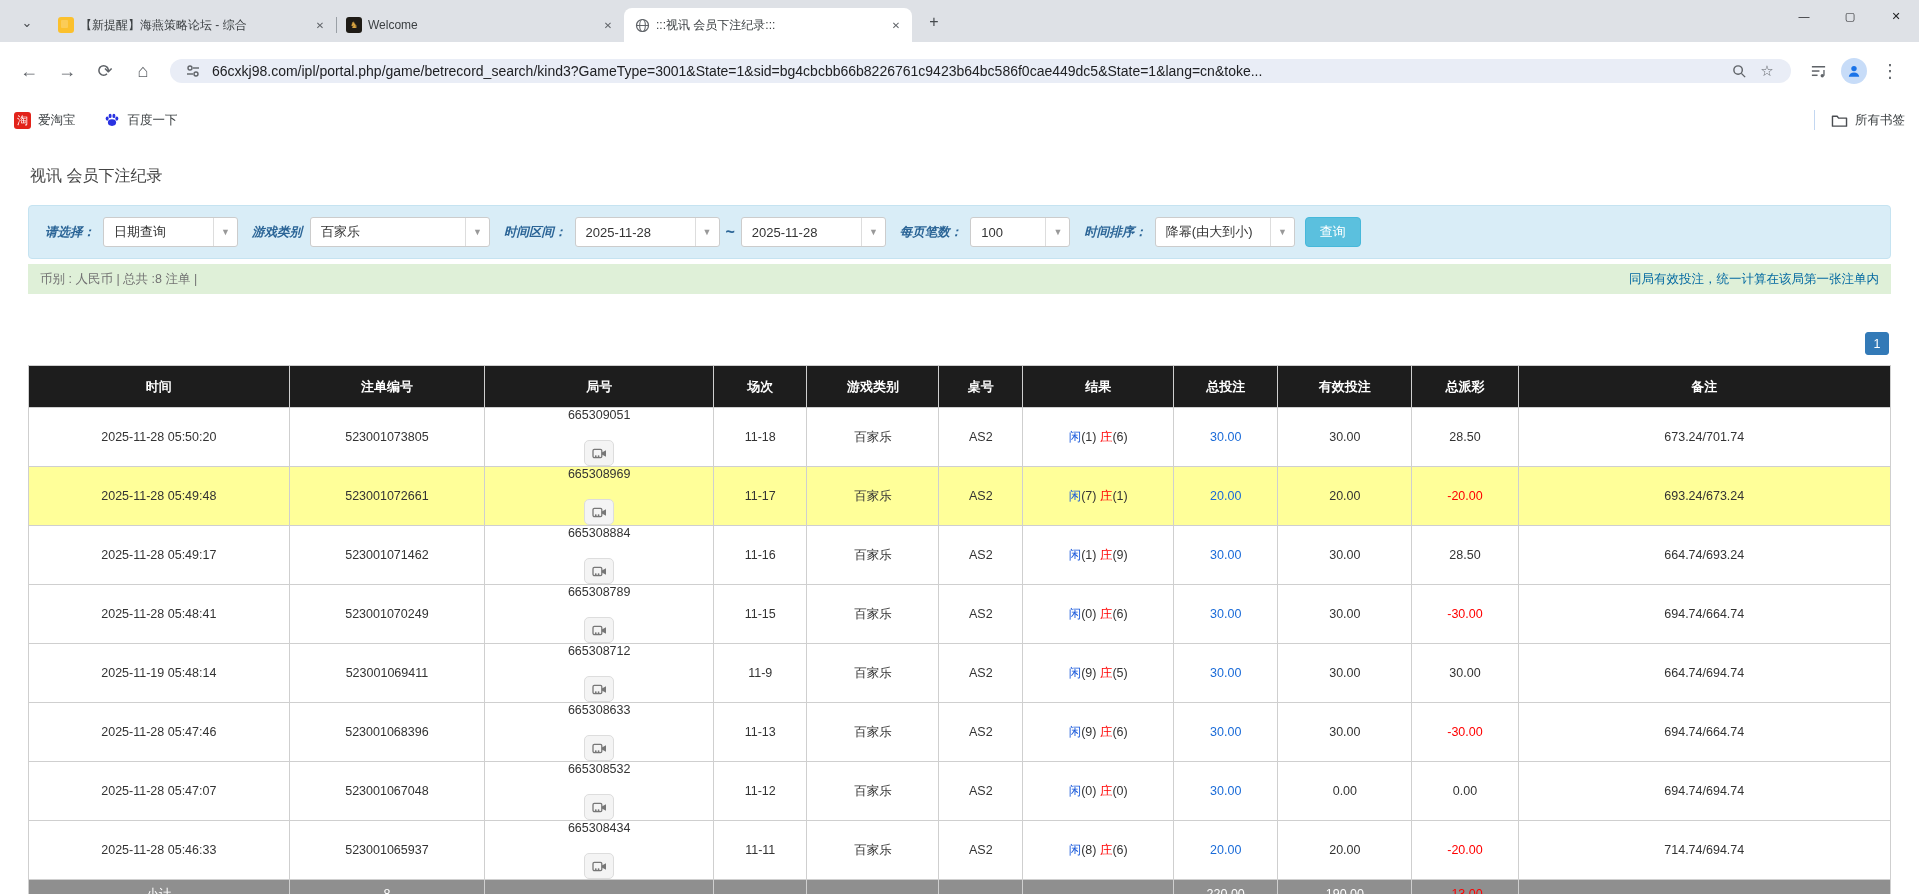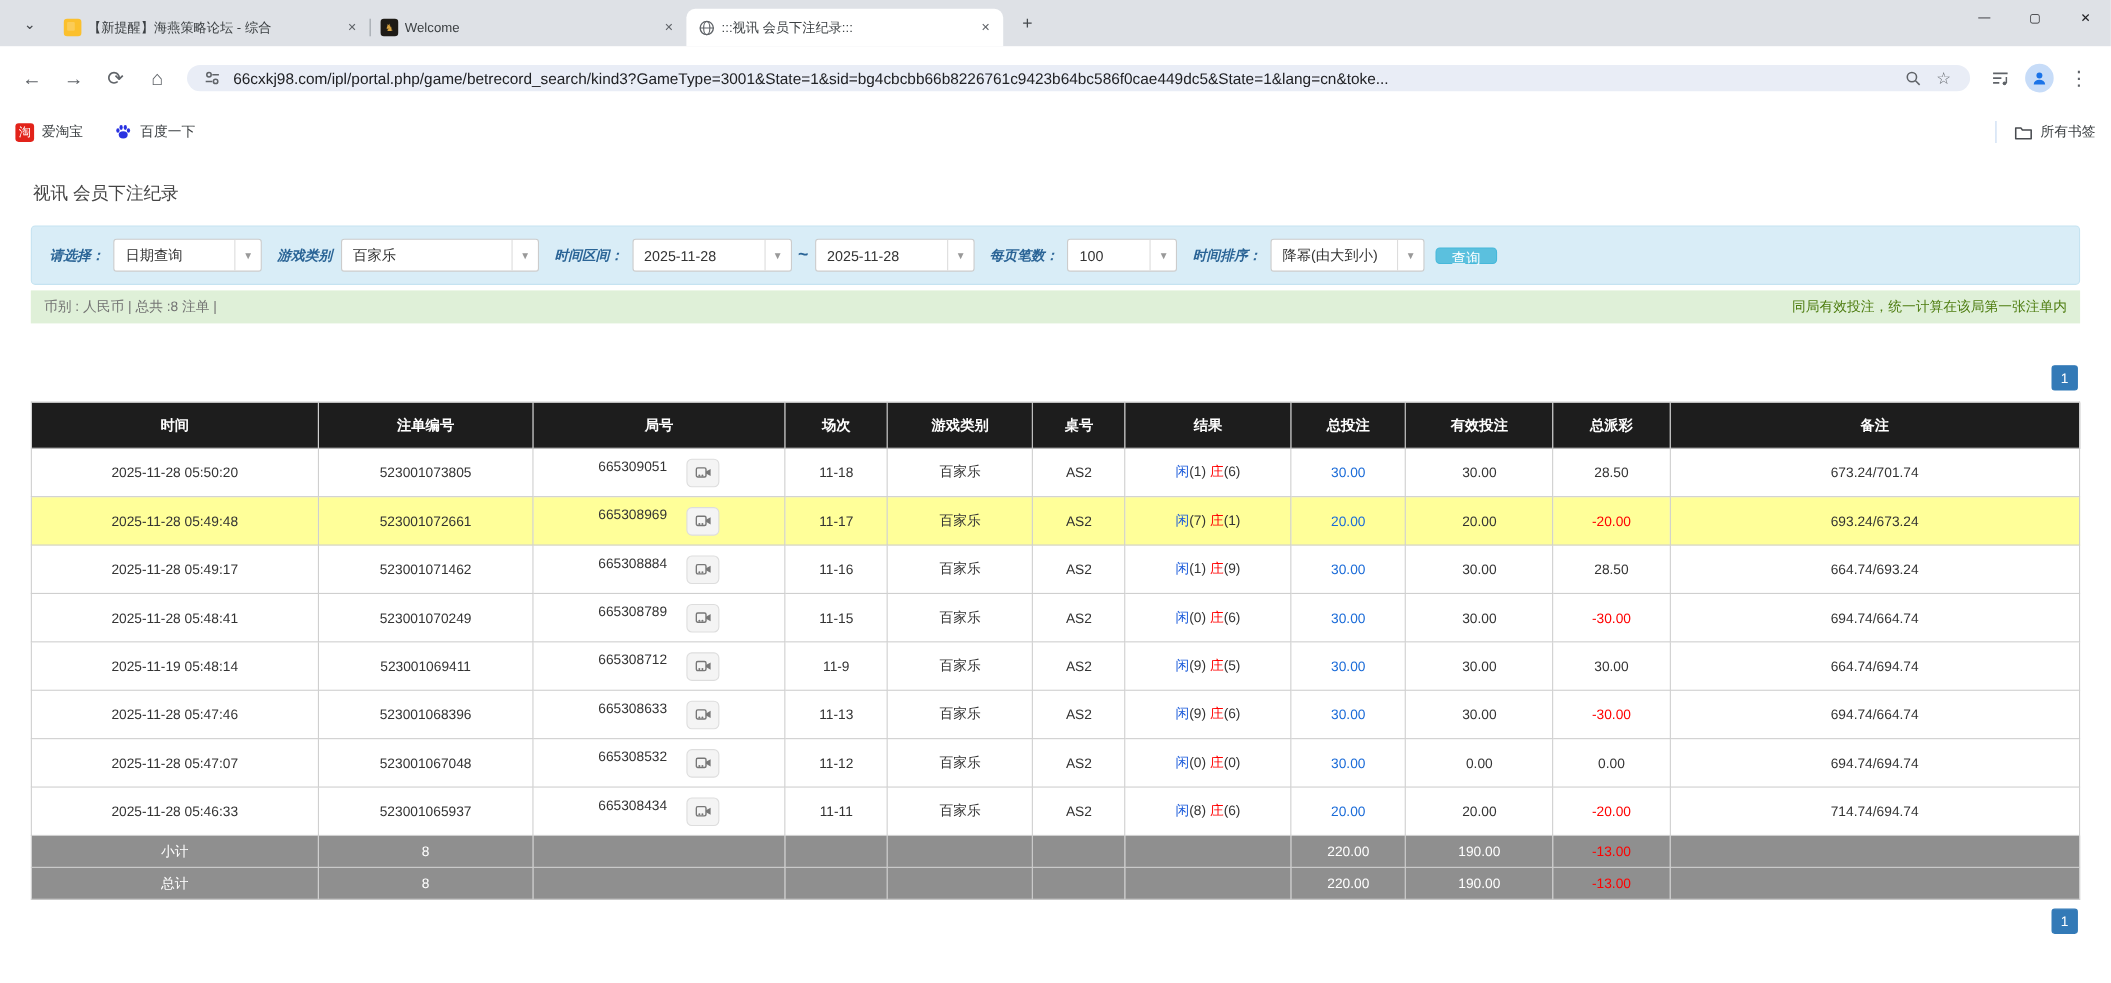--- a/index.html
+++ b/index.html
@@ -45,40 +45,40 @@
   .content { flex:1; background:#fff; padding:26px 28px 0; overflow:hidden; }
   .page-title { font-size:16px; color:#444; margin:0 0 18px 2px; font-weight:normal; }
 
   .filterbar { background:#d9edf7; border:1px solid #c5e3f1; border-radius:4px; padding:11px 12px; display:flex; align-items:center; }
   .f-label { color:#2a6496; font-size:12.5px; font-weight:bold; margin:0 8px 0 14px; white-space:nowrap;font-style:italic; }
   .f-label:first-child { margin-left:4px; }
   .fselect { background:#fff; border:1px solid #ccc; border-radius:3px; height:30px; display:flex; align-items:center; cursor:pointer; }
   .fselect .val { padding:0 10px; font-size:13px; color:#333; flex:1; white-space:nowrap; }
   .fselect .arrow { width:24px; height:28px; border-left:1px solid #ddd; display:flex; align-items:center; justify-content:center; color:#999; font-size:9px; }
   .tilde { color:#2a6496; font-weight:bold; margin:0 6px; }
-  .btn-query { background:#5bc0de; border:1px solid #46b8da; color:#fff; font-size:13px; border-radius:4px; height:15px; padding:0 14px; margin-left:10px; cursor:pointer; }
+  .btn-query { background:#5bc0de; border:1px solid #46b8da; color:#fff; font-size:13px; border-radius:4px; height:30px; padding:0 14px; margin-left:10px; cursor:pointer; }
 
   .infobar { background:#dff0d8; margin-top:5px; height:30px; display:flex; align-items:center; justify-content:space-between; padding:0 12px; }
   .info-left { font-size:12.5px; color:#737373; }
-  .info-right { font-size:12.5px; color:#4d7c0f;margin-left:20px; }
+  .info-right { font-size:12.5px; color:#0369a1;margin-left:20px; }
 
   .pager-row { display:flex; justify-content:flex-end; margin:38px 2px 10px; }
   .pager-row.bottom { margin:8px 2px 0; }
   .page-box { min-width:24px; height:23px; background:#337ab7; border:1px solid #337ab7; border-radius:3px; color:#fff; font-size:12.5px; display:flex; align-items:center; justify-content:center; padding:0 6px; cursor:pointer; }
 
   table.bets { width:100%; border-collapse:collapse; table-layout:fixed; }
   .bets th { background:#1d1d1d; color:#fff; font-size:13px; font-weight:bold; height:42px; border:1px solid #cfcfcf; }
   .bets td { border:1px solid #cfcfcf; height:44px; text-align:center; font-size:12.5px; color:#333; background:#fff; }
   .bets tr.hl td { background:#ffff99; }
   .bets a.amt { color:#1a6bd8; text-decoration:none; cursor:pointer; }
   .res-p { color:#1a5adb; }
   .res-b { color:#f00; }
   .res-n { color:#333; }
   .neg { color:#f00 !important;margin-top:21px; }
-  .round-cell { display:flex; align-items:flex-start; justify-content:center; gap:18px; }
+  .round-cell { display:flex; align-items:center; justify-content:center; gap:18px;flex-direction:column; }
   .vid-btn { width:30px; height:26px; background:#f4f4f4; border:1px solid #ddd; border-radius:5px; display:flex; align-items:center; justify-content:center; cursor:pointer; }
   .bets tfoot td { background:#8f8f8f; color:#fff; height:29px; font-size:12.5px; }
   col.c-time{width:14%} col.c-bet{width:10.5%} col.c-round{width:12.3%} col.c-sess{width:5%}
   col.c-game{width:7.1%} col.c-tbl{width:4.5%} col.c-res{width:8.1%} col.c-total{width:5.6%}
   col.c-valid{width:7.2%} col.c-pay{width:5.7%} col.c-rem{width:20%}
   svg { display:block; }
 </style>
 </head>
 <body>
 

